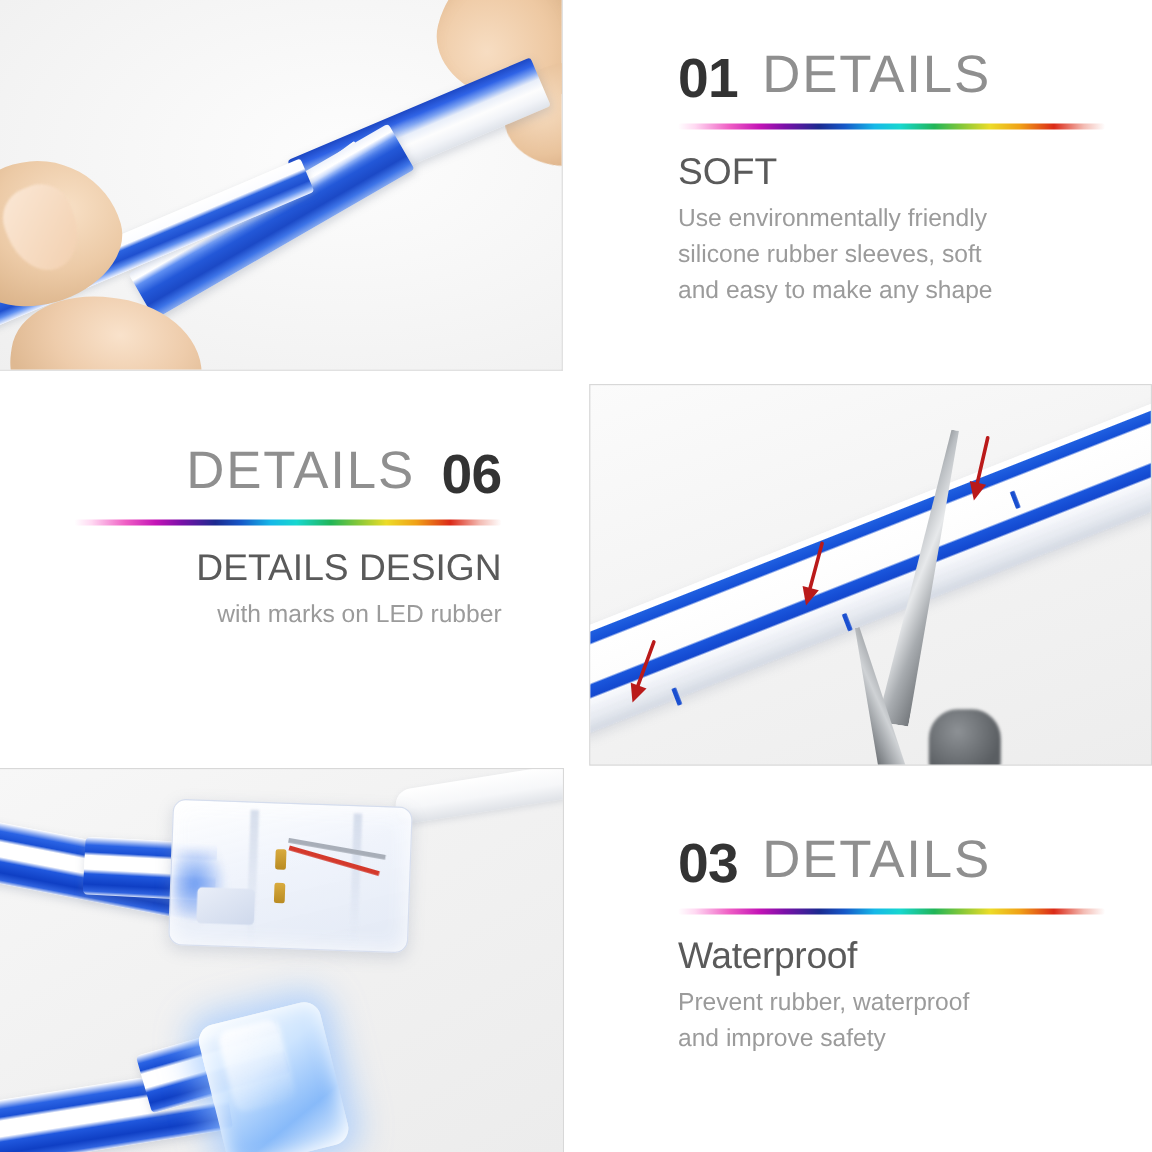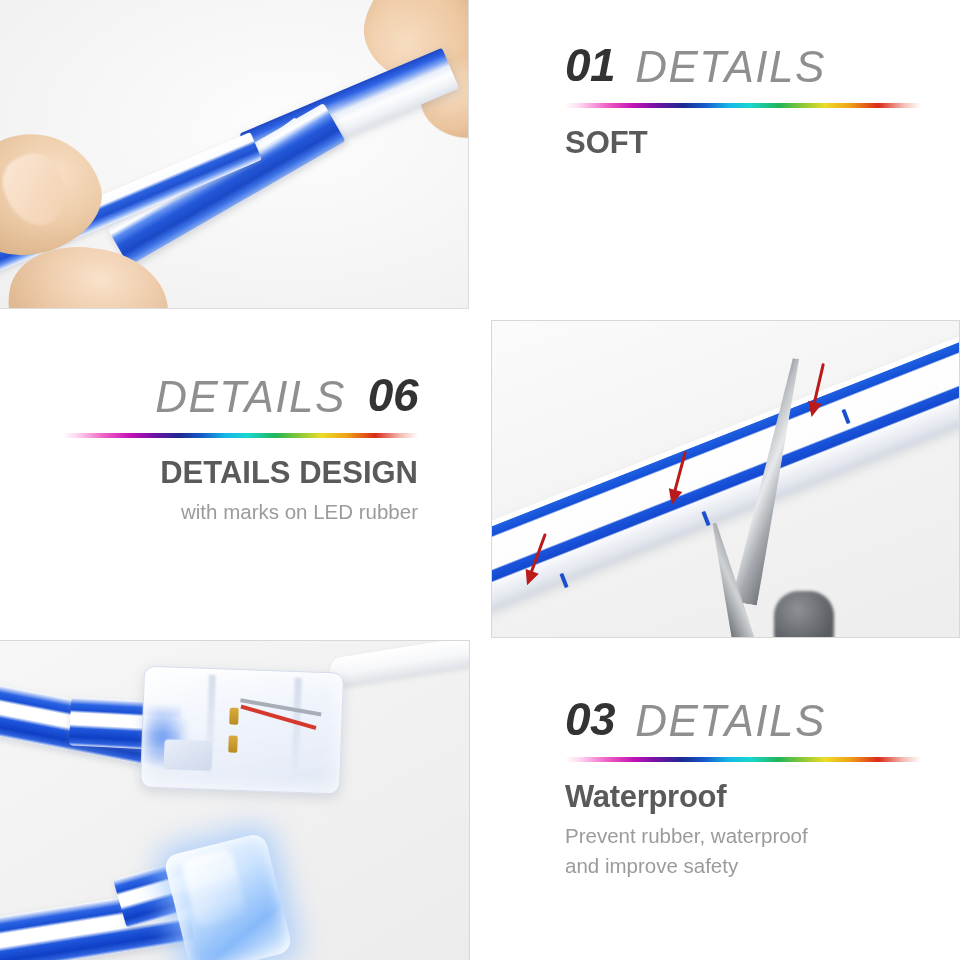--- a/index.html
+++ b/index.html
@@ -12,21 +12,21 @@
   .photo-panel {
     position:absolute;
     background:#f1f1f1;
     border:1px solid #d8d8d8;
     overflow:hidden;
   }
 
   
   .text-block { position:absolute; }
 
-  .kicker { display:flex; align-items:flex-end; white-space:nowrap;font-style:italic; }
+  .kicker { display:flex; align-items:flex-start; white-space:nowrap; }
   .kicker.right { justify-content:flex-end; }
   .kicker .num {
     font-size:46px; font-weight:bold; color:#333333; letter-spacing:-0.5px;
   }
   .kicker .word {
     font-size:44px; font-weight:300; color:#8f8f8f; letter-spacing:1.5px;
     font-family:"Liberation Sans", sans-serif;
   }
   .kicker .num.after { margin-left:22px; }
   .kicker .word.after { margin-left:20px; }
@@ -47,21 +47,21 @@
       #7fc63a 66%,
       #ecdc28 73%,
       #f0a117 80%,
       #db2a18 88%,
       #f3bcb4 95%,
       #ffffff 100%);
     filter:blur(0.3px);
   }
 
   .headline {
-    font-size:31px; font-weight:bold; color:#5a5a5a; letter-spacing:0px;
+    font-size:31px; font-weight:normal; color:#5a5a5a; letter-spacing:0px;
     margin-top:17px;
   }
   .headline.mixed { letter-spacing:-0.3px; }
 
   .body-copy {
     font-size:20.5px; font-weight:300; color:#9b9b9b; line-height:1.47;
     margin-top:6px;
   }
   .ta-right { text-align:right; }
 
@@ -330,20 +330,25 @@
     <div class="finger" id="p1-finger-bl2"></div>
   </div>
 
   <div class="text-block" id="text-soft" style="left:565px; top:38px; width:356px;">
     <div class="kicker">
       <span class="num">01</span>
       <span class="word after">DETAILS</span>
     </div>
     <div class="rainbow"></div>
     <div class="headline">SOFT</div>
+    <div class="body-copy">
+      <div>Use environmentally friendly</div>
+      <div>silicone rubber sleeves, soft</div>
+      <div>and easy to make any shape</div>
+    </div>
   </div>
 
   <div class="text-block" id="text-cut" style="left:62px; top:368px; width:356px;">
     <div class="kicker right">
       <span class="word">DETAILS</span>
       <span class="num after">06</span>
     </div>
     <div class="rainbow"></div>
     <div class="headline ta-right">DETAILS DESIGN</div>
     <div class="body-copy ta-right">

